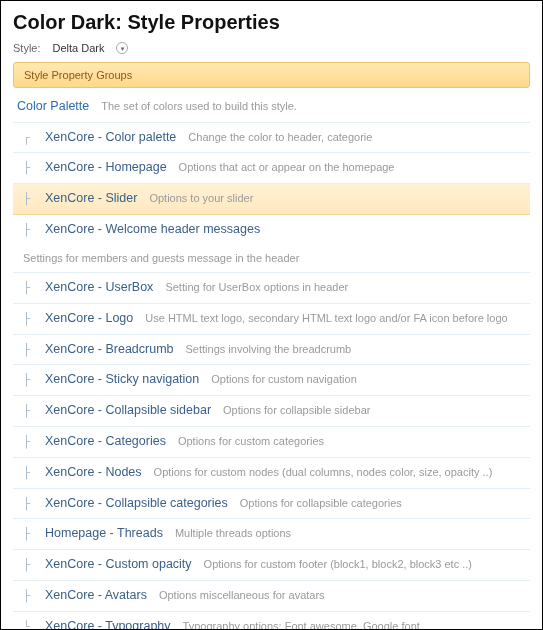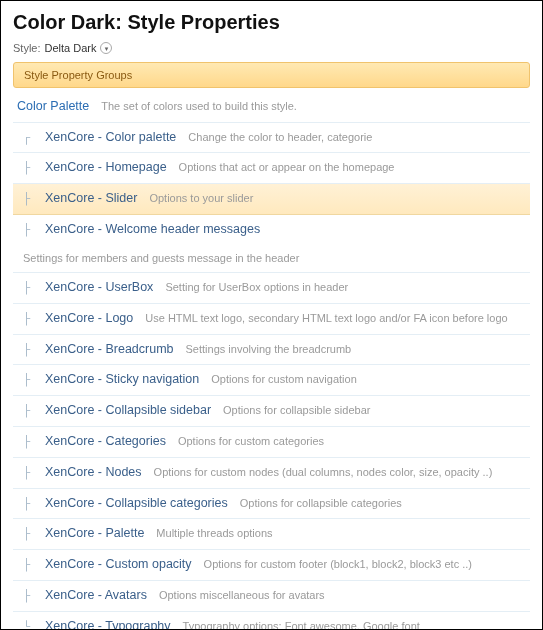--- a/index.html
+++ b/index.html
@@ -19,21 +19,21 @@
     font-weight: 600;
     color: #111;
     margin-bottom: 8px;
   }
   .style-row {
     font-size: 11px;
     color: #666;
     margin-bottom: 8px;
     display: flex;
     align-items: flex-start;
-    gap: 4px;
+    gap: 12px;
   }
   .style-row .label { color: #666; }
   .style-row .value { color: #333; }
   .dropdown-icon {
     display: inline-flex;
     width: 12px; height: 12px;
     border: 1px solid #aaa;
     border-radius: 50%;
     align-items: center;
     justify-content: center;
@@ -167,21 +167,21 @@
           <a class="title" href="#">XenCore - Nodes</a>
           <span class="desc">Options for custom nodes (dual columns, nodes color, size, opacity ..)</span>
         </div>
         <div class="row sub">
           <span class="tree-glyph">├</span>
           <a class="title" href="#">XenCore - Collapsible categories</a>
           <span class="desc">Options for collapsible categories</span>
         </div>
         <div class="row sub">
           <span class="tree-glyph">├</span>
-          <a class="title" href="#">XenCore - Palette</a>
+          <a class="title" href="#">Homepage - Threads</a>
           <span class="desc">Multiple threads options</span>
         </div>
         <div class="row sub">
           <span class="tree-glyph">├</span>
           <a class="title" href="#">XenCore - Custom opacity</a>
           <span class="desc">Options for custom footer (block1, block2, block3 etc ..)</span>
         </div>
         <div class="row sub">
           <span class="tree-glyph">├</span>
           <a class="title" href="#">XenCore - Avatars</a>

